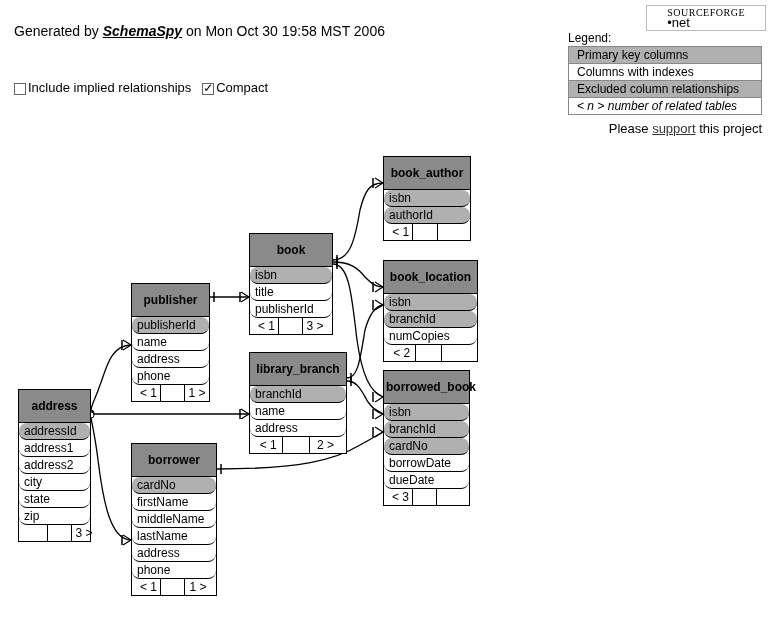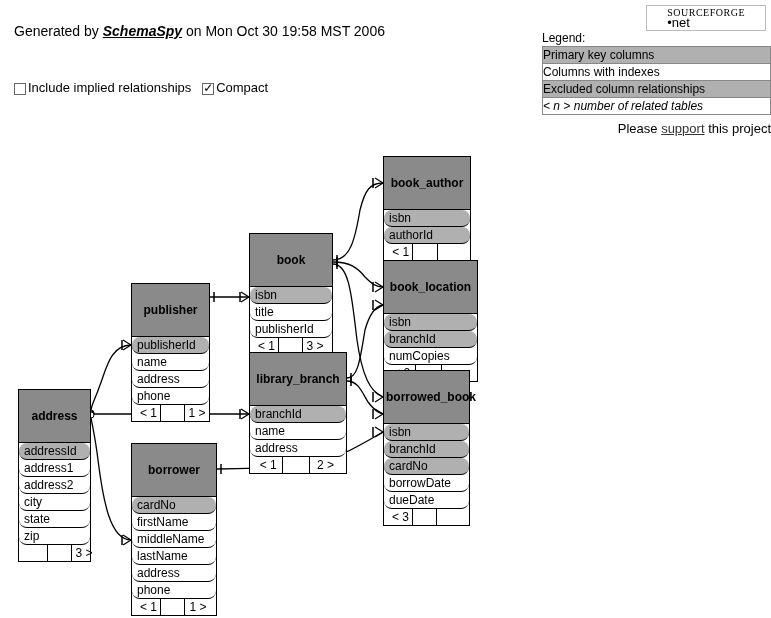--- a/index.html
+++ b/index.html
@@ -60,32 +60,32 @@
     position: absolute;
     top: -3px;
     left: 0;
     font-size: 12px;
     color: #000;
   }
 
   .legend {
     position: absolute;
     top: 31px;
-    right: 0;
-    width: 229px;
+    right: 9px;
+    width: 194px;
     font-size: 12px;
   }
   .legend-title { margin-bottom: 2px; }
   .legend-box {
     border-right: 1px solid #888;
   }
   .legend-row {
     border: 1px solid #888;
     border-right: none;
-    padding: 1px 0;
+    padding: 1px 8px;
     margin-top: -1px;
     white-space: nowrap;
   }
   .legend-row.pk { background: #b0b0b0; }
   .legend-row.idx { background: #fff; }
   .legend-row.ex  { background: #b0b0b0; }
   .legend-row.rel { background: #fff; font-style: italic; }
   .legend-row.rel .n { font-style: italic; }
 
   .support {
@@ -111,21 +111,21 @@
     background: #fff;
     font-size: 12px;
     line-height: 16px;
   }
   .ent .title {
     background: #8a8a8a;
     color: #000;
     font-weight: bold;
     text-align: center;
     border-bottom: 1px solid #000;
-    padding: 18px 2px;
+    padding: 8px 2px;
   }
   .ent .row {
     border-bottom: 1px solid #000;
     padding: 0 5px;
     white-space: nowrap;
     border-radius: 8px;
   }
   .ent .row:last-child { border-bottom: none; }
   .ent .pk  { background: #b0b0b0; }
   .ent .idx { background: #fff; }

